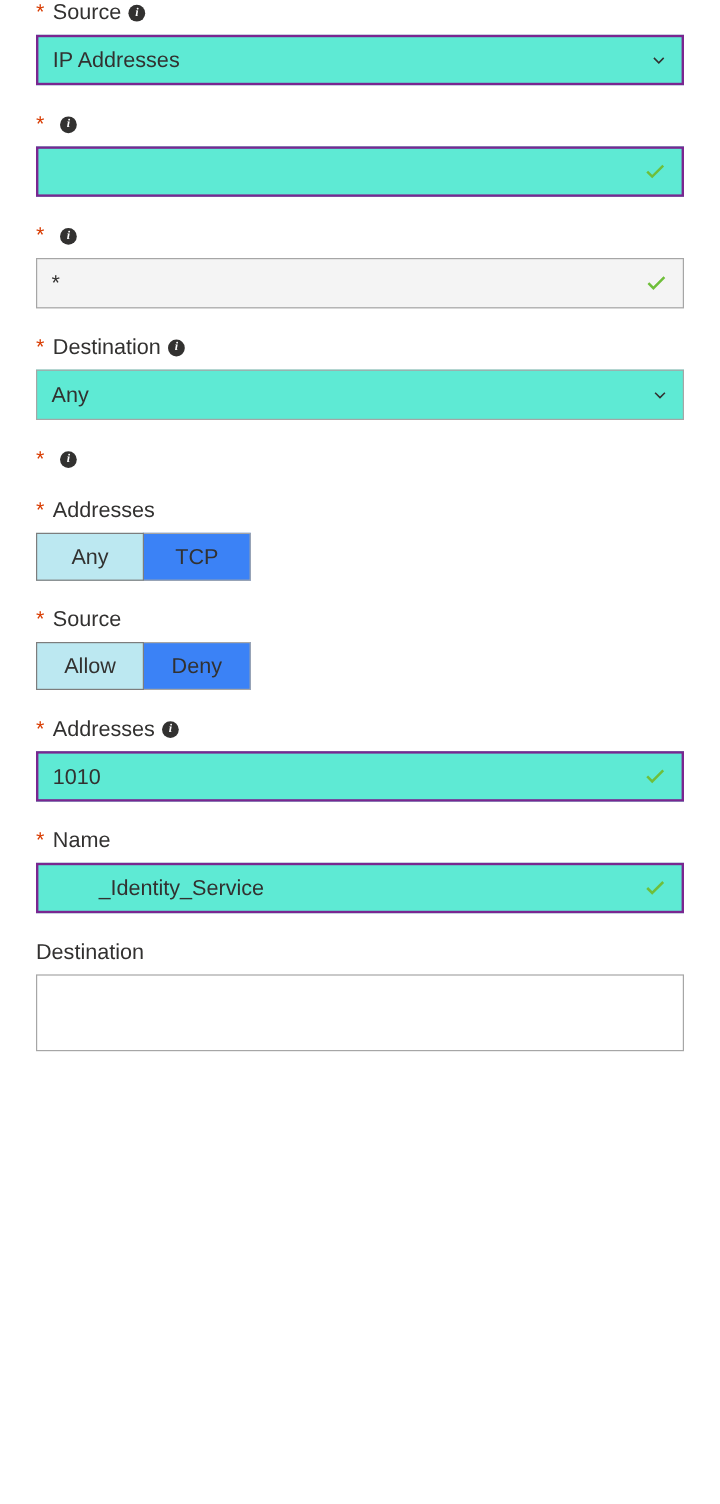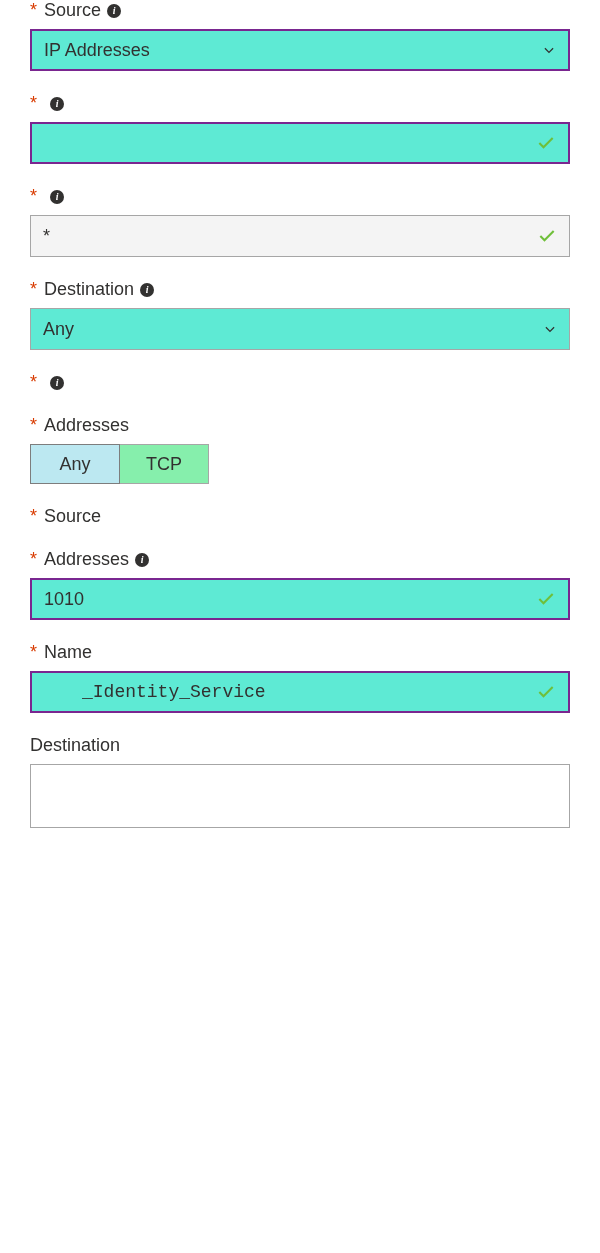--- a/index.html
+++ b/index.html
@@ -65,21 +65,21 @@
     }
     .seg {
       display: flex;
       align-items: center;
       justify-content: center;
       border: 1px solid #a6a6a6;
       padding: 0 20px;
       min-width: 90px;
       font-size: 18px;
       cursor: pointer;
-      background: #86efac;
+      background: #3b82f6;
     }
     .seg + .seg { margin-left: -1px; }
     .seg.selected {
       background: #bce8f1;
       border: 1px solid #7d7d7d;
       position: relative;
       z-index: 1;
     }
     .textarea {
       border: 1px solid #a6a6a6;
@@ -174,20 +174,24 @@
     <div class="seg selected">Any</div>
     <div class="seg">TCP</div>
   </div>
 </div>
 
 <div class="form-group">
   <div class="label-row">
     <span class="req">*</span>
     <span>Source</span>
   </div>
+  <div class="seg-group">
+    <div class="seg selected">Allow</div>
+    <div class="seg">Deny</div>
+  </div>
 </div>
 
 <div class="form-group">
   <div class="label-row">
     <span class="req">*</span>
     <span>Addresses</span>
     <span class="info-icon">i</span>
   </div>
   <div class="field purple">
     <input class="native" value="1010" style="">
@@ -196,21 +200,21 @@
       </svg>
   </div>
 </div>
 
 <div class="form-group">
   <div class="label-row">
     <span class="req">*</span>
     <span>Name</span>
   </div>
   <div class="field purple">
-    <input class="native" style="padding-left: 38px; font-family: Liberation Mono, monospace;" value="_Identity_Service">
+    <input class="native" style="padding-left: 38px;" value="_Identity_Service">
     <svg class="check" viewBox="0 0 24 24">
         <path fill="none" stroke="#6fbf3a" stroke-width="2.5" d="M4 12l5 5L20 6"></path>
       </svg>
   </div>
 </div>
 
 <div class="form-group">
   <div class="label-row">
     <span>Destination</span>
   </div>

